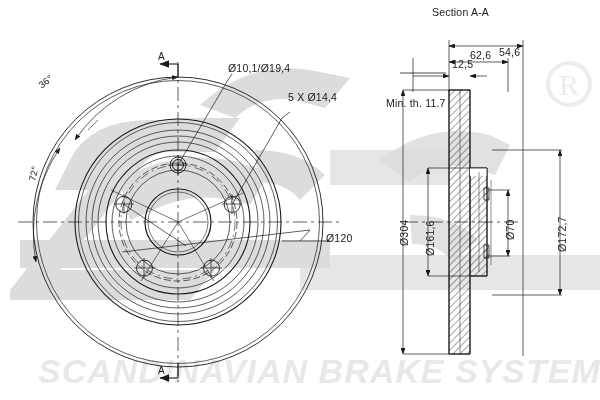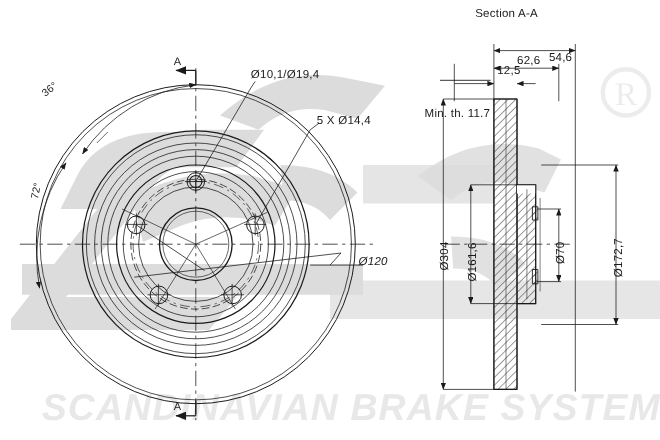--- a/index.html
+++ b/index.html
@@ -211,22 +211,22 @@
           <line x1="492" y1="150" x2="562" y2="150"></line>
           <line x1="492" y1="295" x2="562" y2="295"></line>
         </g>
       </g>
     </g>
   </svg>
 
   <div class="lbl sm" style="left:38px;top:76px;transform:rotate(-38deg);">36°</div>
   <div class="lbl sm" style="left:26px;top:168px;transform:rotate(-78deg);">72°</div>
   <div class="lbl" style="left:228px;top:62px;">Ø10,1/Ø19,4</div>
-  <div class="lbl" style="left:288px;top:104px;">5 X Ø14,4</div>
-  <div class="lbl" style="left:326px;top:232px;font-style:italic;">Ø120</div>
+  <div class="lbl" style="left:288px;top:91px;">5 X Ø14,4</div>
+  <div class="lbl" style="left:326px;top:232px;">Ø120</div>
   <div class="lbl" style="left:158px;top:51px;font-size:10px;">A</div>
   <div class="lbl" style="left:158px;top:365px;font-size:10px;">A</div>
 
   <div class="lbl" style="left:432px;top:6px;">Section A-A</div>
   <div class="lbl" style="left:470px;top:31px;margin-top:18px;">62,6</div>
   <div class="lbl" style="left:463px;top:46px;padding-left:36px;">54,6</div>
   <div class="lbl" style="left:409px;top:58px;margin-left:43px;">12,5</div>
   <div class="lbl" style="left:386px;top:74px;margin-top:23px;">Min. th. 11.7</div>
 
   <div class="lbl rot" style="left:398px;top:246px;transform:rotate(-90deg);">Ø304</div>

